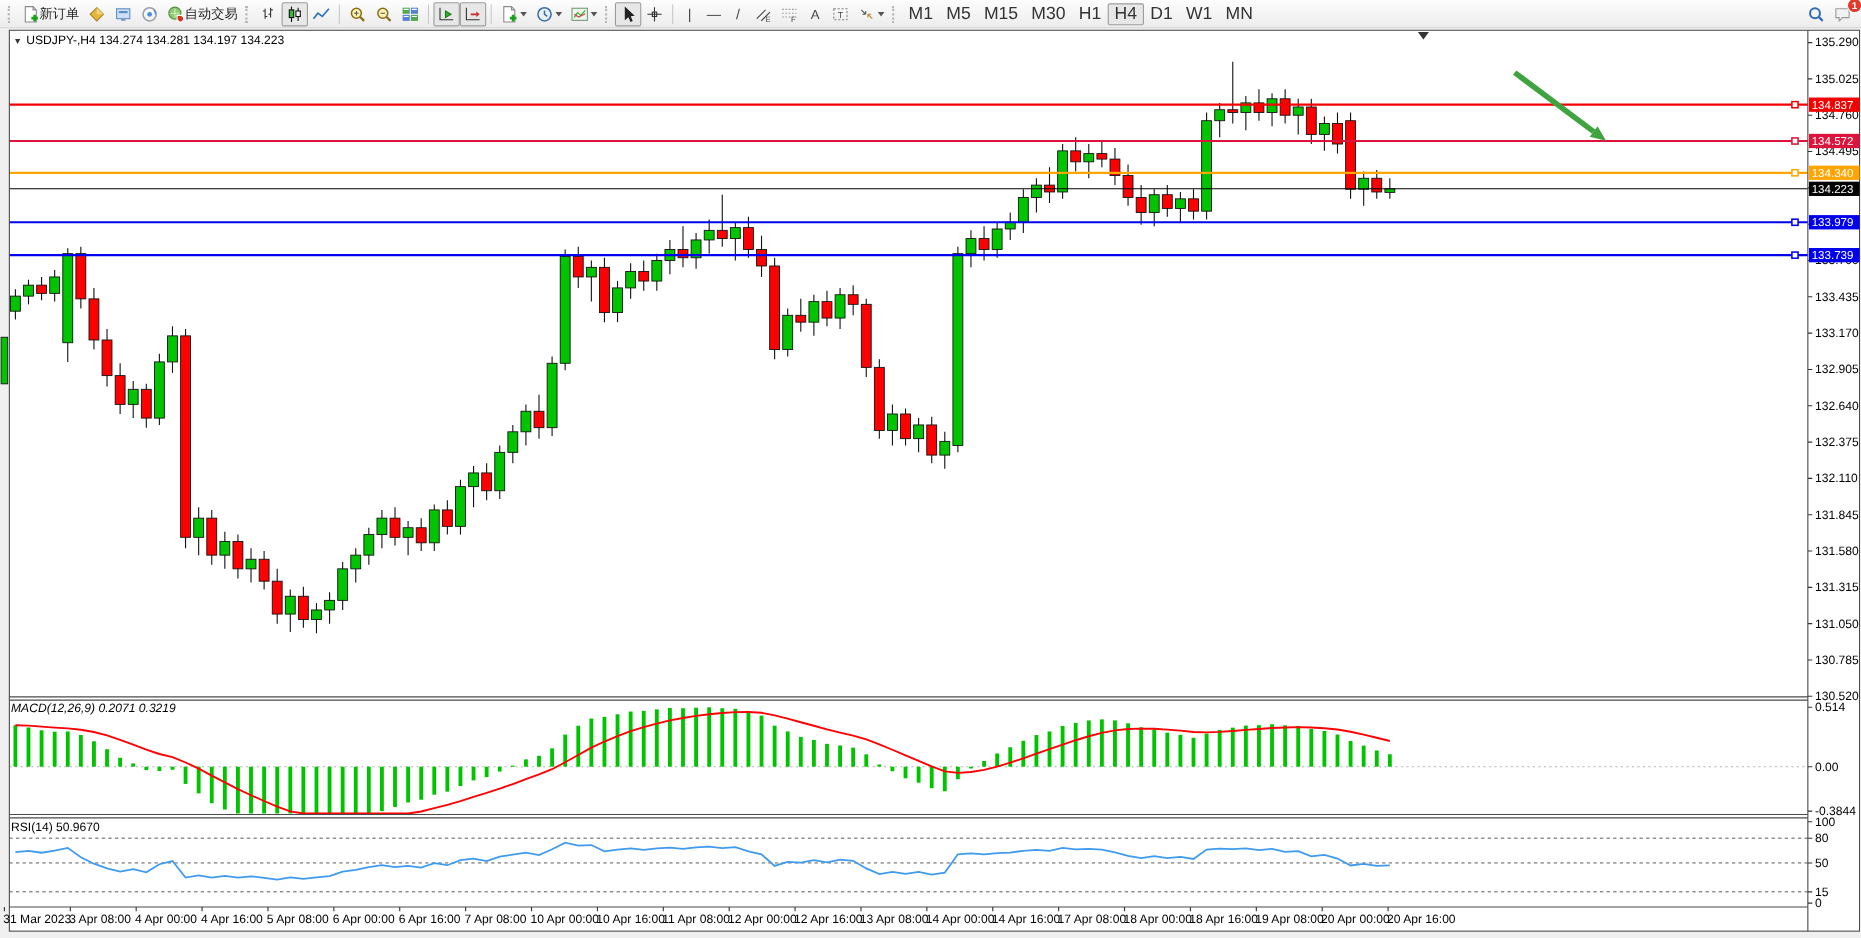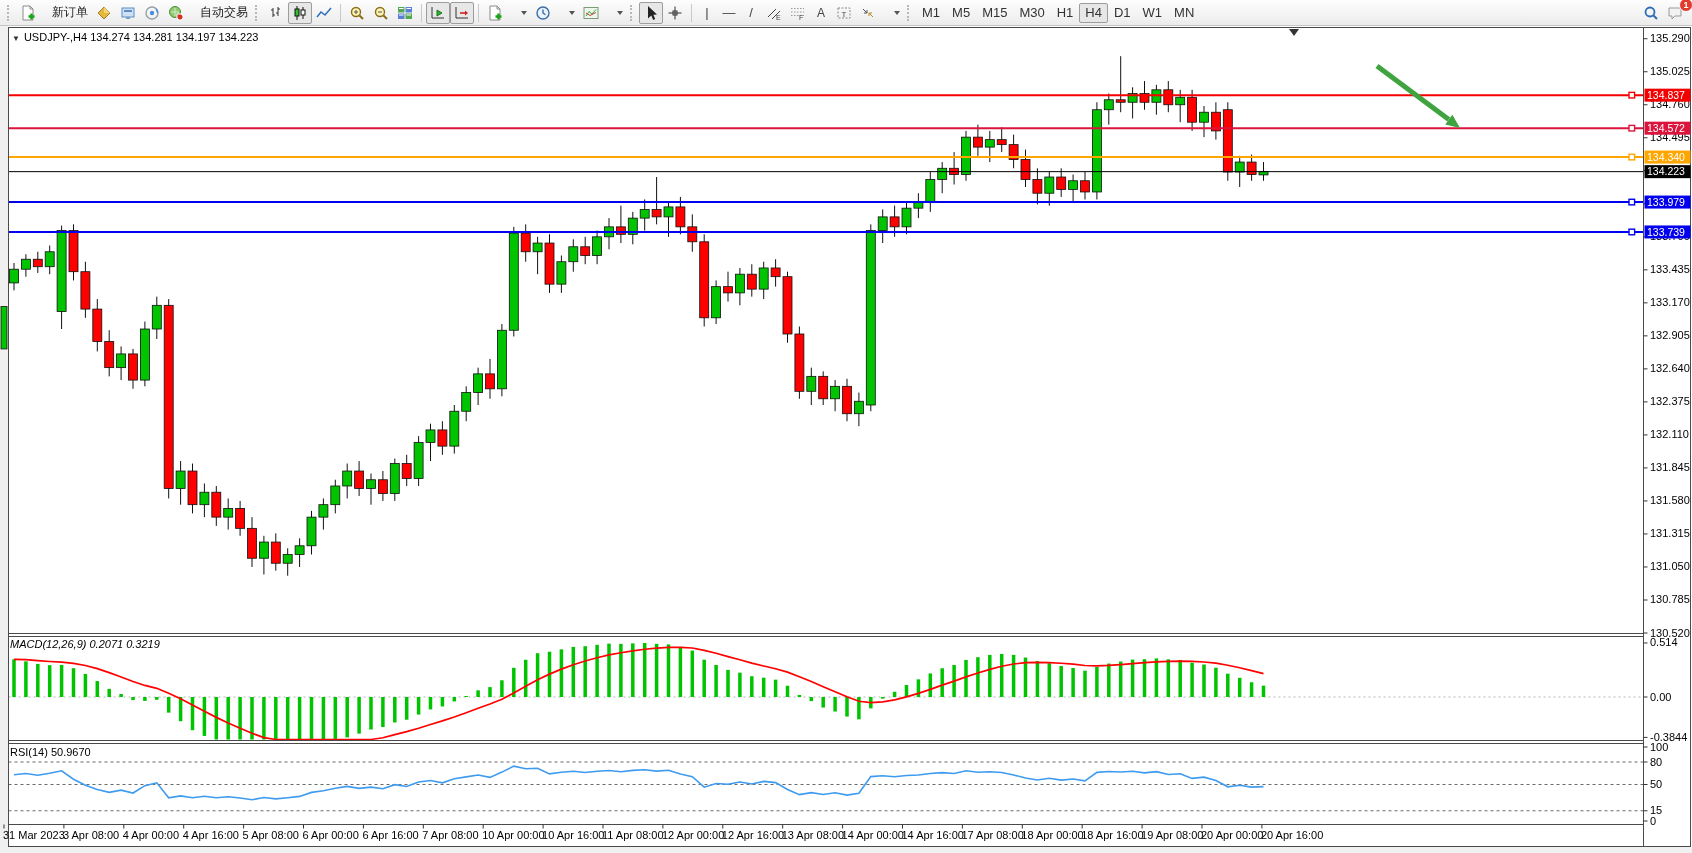--- a/index.html
+++ b/index.html
@@ -3,29 +3,29 @@
 <meta charset="utf-8">
 <style>
   html,body{margin:0;padding:0;}
   body{width:1692px;height:853px;overflow:hidden;background:#f0f0f0;
        font-family:"Liberation Sans",sans-serif;}
   
   .toolbar{height:26px;background:linear-gradient(#fdfdfd,#ececec);
            border-bottom:1px solid #c6c6c6;display:flex;align-items:center;
            padding:0 4px;box-sizing:border-box;white-space:nowrap;}
   .tb-btn{height:22px;min-width:22px;border:1px solid transparent;background:transparent;
-          display:inline-flex;align-items:center;justify-content:center;gap:16px;
+          display:inline-flex;align-items:center;justify-content:center;gap:0;
           padding:0 3px;font-size:12px;color:#222;font-family:"Liberation Sans",sans-serif;cursor:default;}
   .tb-btn.pressed{background:#e7e7e7;border:1px solid #9d9d9d;border-radius:2px;text-align:center;}
   .tb-sep{width:1px;height:18px;background:#c9c9c9;margin:0 4px;flex:none;}
   .tb-handle{width:2px;height:16px;border-left:2px dotted #b8b8b8;margin:0 5px 0 3px;flex:none;}
   .glyph{font-size:13px;line-height:1;color:#444;}
   .caret{width:0;height:0;border-left:3px solid transparent;border-right:3px solid transparent;
          border-top:4px solid #555;margin-left:2px;}
-  .tf-btn{font-size:13px;color:#333;height:20px;padding:0 5px;}
+  .tf-btn{font-size:16px;color:#333;height:20px;padding:0 5px;}
   .tb-spacer{flex:1;}
   .chat-wrap{position:relative;display:inline-flex;}
   .badge{position:absolute;top:-4px;right:-5px;background:#e23b2e;color:#fff;
          border-radius:8px;font-size:9px;min-width:12px;height:12px;line-height:12px;
          text-align:center;border:1px solid #fff;font-weight:bold;}
   
   .chart-wrap{position:relative;width:1692px;height:827px;background:#ffffff;}
   svg text{font-family:"Liberation Sans",sans-serif;}
   .overlay-label{position:absolute;font-size:11px;color:#000;pointer-events:none;}
   .chart-title{left:12px;top:5px;text-align:center;}

